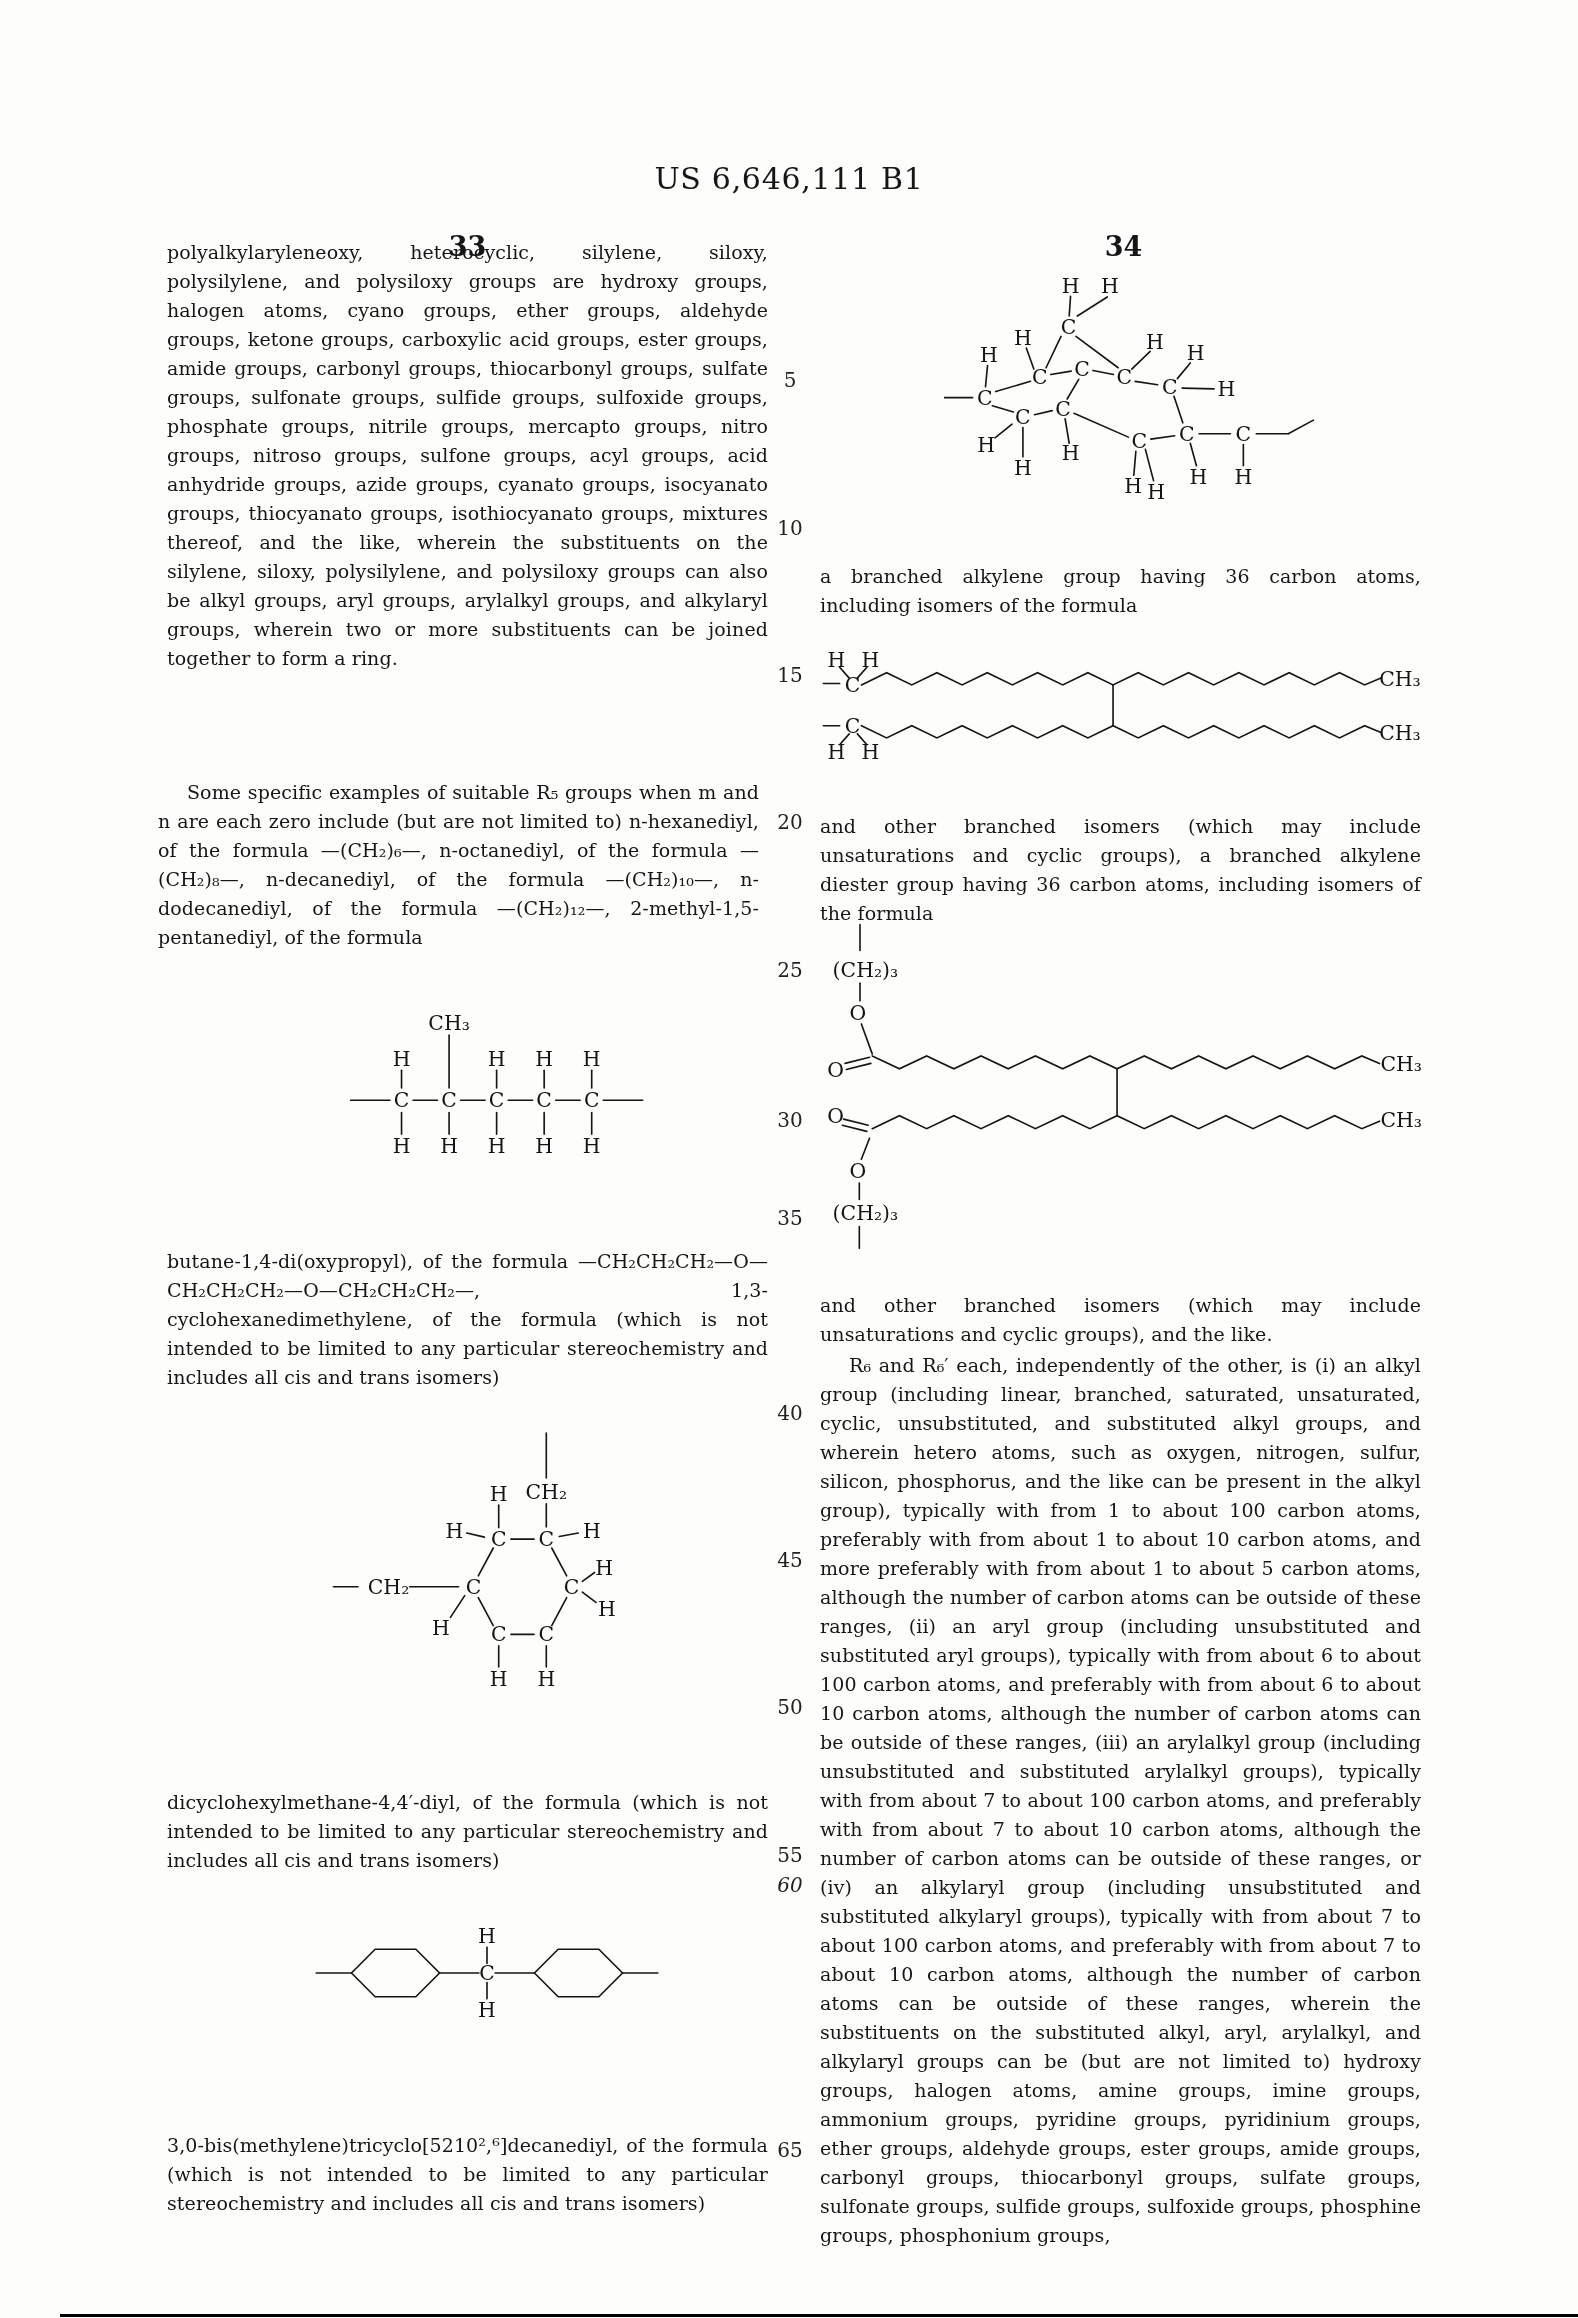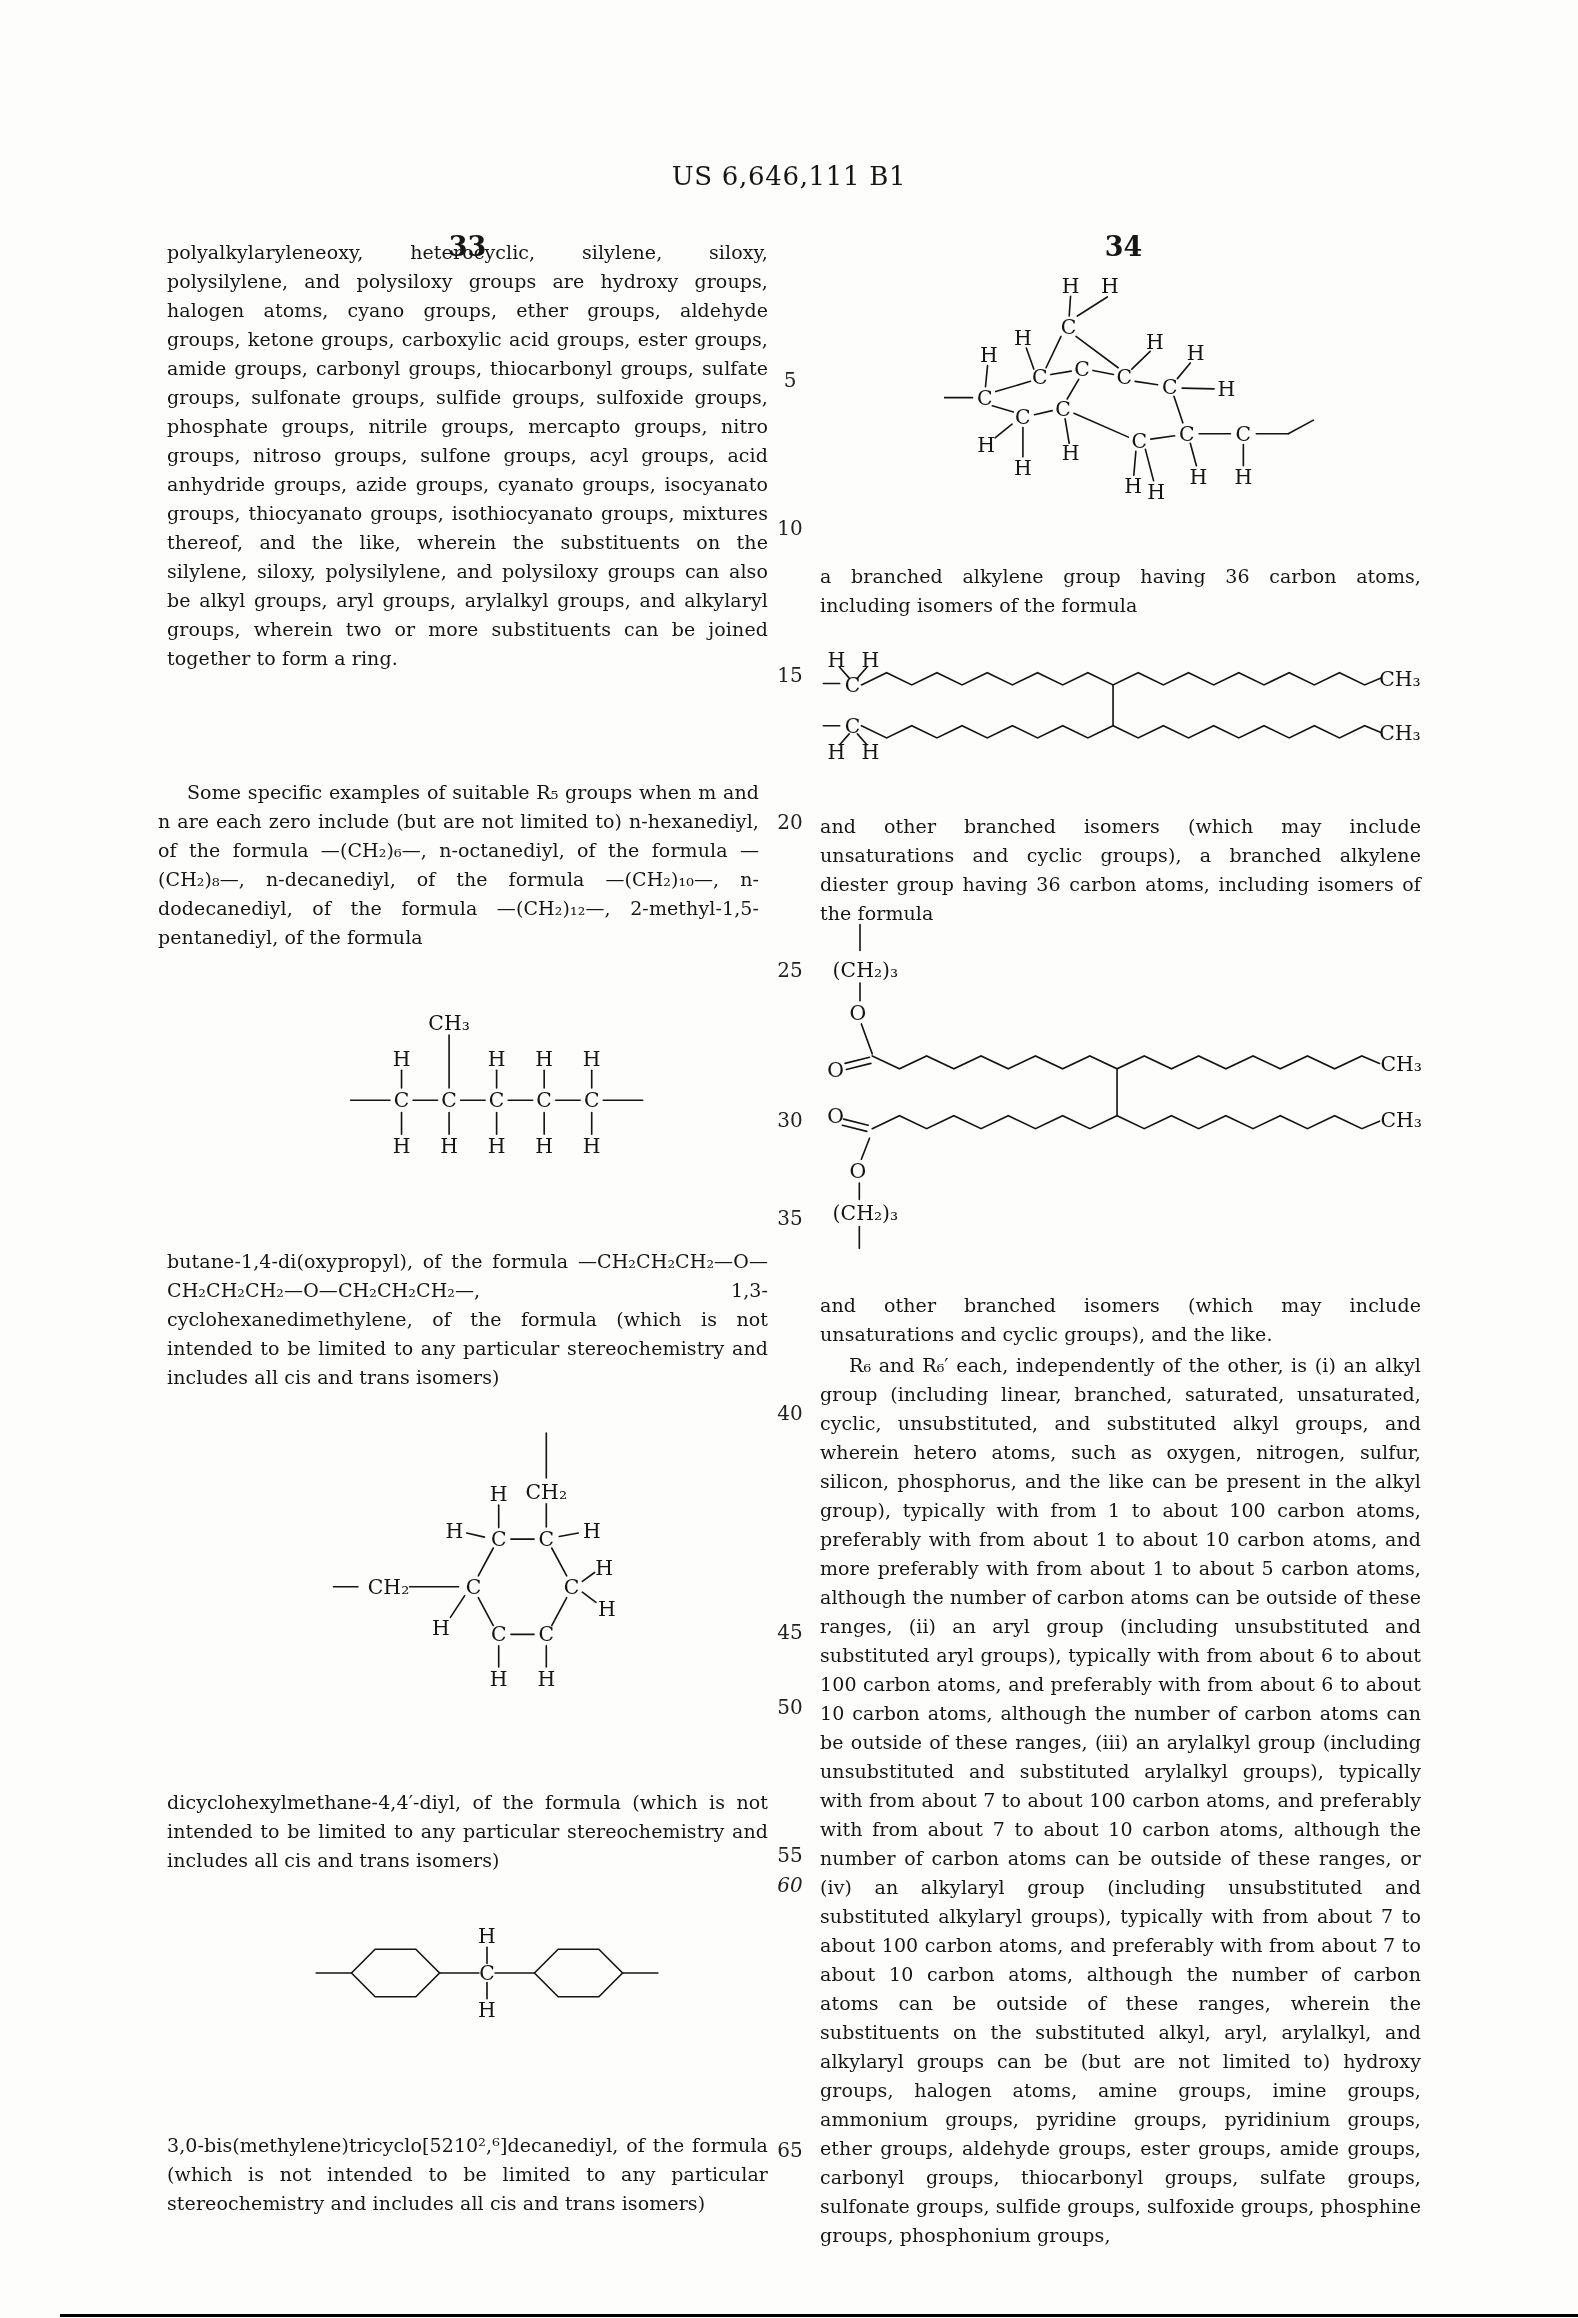--- a/index.html
+++ b/index.html
@@ -5,21 +5,21 @@
   * { margin:0; padding:0; box-sizing:border-box; }
   html,body { background:#e9e9e9; }
   .page {
     position:relative; width:1578px; height:2319px; margin:0 auto;
     background:#fdfdfb; color:#161616;
     font-family:"DejaVu Serif","Liberation Serif",serif;
     overflow:hidden;
   }
   .header {
     position:absolute; left:0; right:0; top:161px;
-    text-align:center; font-size:26px; letter-spacing:0.7px;
+    text-align:center; font-size:30px; letter-spacing:0.7px;
   }
   .colnum {
     position:absolute; width:75px; top:199px; text-align:center;
     font-size:27px; font-weight:700;margin-top:32px;
   }
   .colnum.left  { left:430px; }
   .colnum.right { left:1086px; }
   .para {
     position:absolute; width:601px;
     font-size:19px; line-height:29px; text-align:justify;
@@ -68,21 +68,21 @@
 
   <div id="line-numbers">
       <div class="linenum" style="top: 368px;">5</div>
       <div class="linenum" style="top: 516px;">10</div>
       <div class="linenum" style="top: 663px;">15</div>
       <div class="linenum" style="top: 810px;">20</div>
       <div class="linenum" style="top: 958px;">25</div>
       <div class="linenum" style="top: 1108px;">30</div>
       <div class="linenum" style="top: 1206px;">35</div>
       <div class="linenum" style="top: 1401px;">40</div>
-      <div class="linenum" style="top: 1620px;">45</div>
+      <div class="linenum" style="top: 1548px;">45</div>
       <div class="linenum" style="top: 1695px;">50</div>
       <div class="linenum" style="top: 1843px;">55</div>
       <div class="linenum" style="top: 1873px; font-style: italic;">60</div>
       <div class="linenum" style="top: 2138px;">65</div>
     </div>
 
   <div class="para" id="p1-left">polyalkylaryleneoxy, heterocyclic, silylene, siloxy, polysilylene, and polysiloxy groups are hydroxy groups, halogen atoms, cyano groups, ether groups, aldehyde groups, ketone groups, carboxylic acid groups, ester groups, amide groups, carbonyl groups, thiocarbonyl groups, sulfate groups, sulfonate groups, sulfide groups, sulfoxide groups, phosphate groups, nitrile groups, mercapto groups, nitro groups, nitroso groups, sulfone groups, acyl groups, acid anhydride groups, azide groups, cyanato groups, isocyanato groups, thiocyanato groups, isothiocyanato groups, mixtures thereof, and the like, wherein the substituents on the silylene, siloxy, polysilylene, and polysiloxy groups can also be alkyl groups, aryl groups, arylalkyl groups, and alkylaryl groups, wherein two or more substituents can be joined together to form a ring.</div>
   <div class="para indent" id="p2-left">Some specific examples of suitable R₅ groups when m and n are each zero include (but are not limited to) n-hexanediyl, of the formula —(CH₂)₆—, n-octanediyl, of the formula —(CH₂)₈—, n-decanediyl, of the formula —(CH₂)₁₀—, n-dodecanediyl, of the formula —(CH₂)₁₂—, 2-methyl-1,5-pentanediyl, of the formula</div>
   <svg class="chem" id="fig1" viewBox="0 0 520 240">
       <line x1="15" y1="152" x2="73" y2="152"></line>

